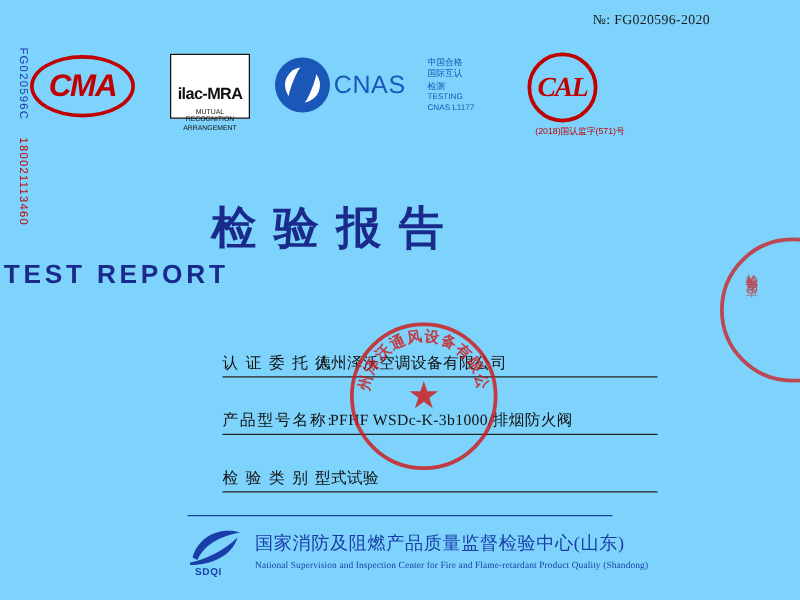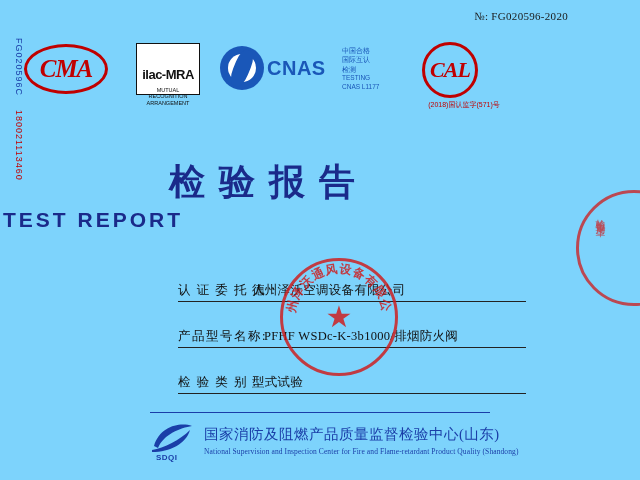--- a/index.html
+++ b/index.html
@@ -67,21 +67,21 @@
     border: 3px solid #c00000;
     border-radius: 50%/50%;
     box-sizing: border-box;
     display: flex;
     align-items: center;
     justify-content: center;
     position: relative;
     margin-top: 4px;
   }
   .cma-text {
-    font-family: Liberation Serif, serif;
+    font-family: Liberation Sans, sans-serif;
     font-weight: bold;
     font-style: italic;
     font-size: 25px;
     color: #c00000;
     letter-spacing: -1px;
   }
   
   .logo-ilac { left: 112px; width: 70px; }
   .ilac-box {
     width: 64px;
@@ -141,21 +141,21 @@
     content: "";
     position: absolute;
     left: 14px; top: 3px;
     width: 16px; height: 38px;
     background: #1a57b8;
     transform: rotate(22deg);
     border-radius: 40%;
   }
   .cnas-word {
     font-family: "Liberation Sans", sans-serif;
-    font-weight: bold;
+    font-weight: normal;
     font-size: 20px;
     color: #1a57b8;
     margin-left: 3px;
     letter-spacing: 0.5px;
   }
   
   .logo-cnastext { left: 318px; width: 70px; padding-top: 6px;}
   .cn-lines {
     font-family: "Liberation Sans", sans-serif;
     font-size: 7px;

